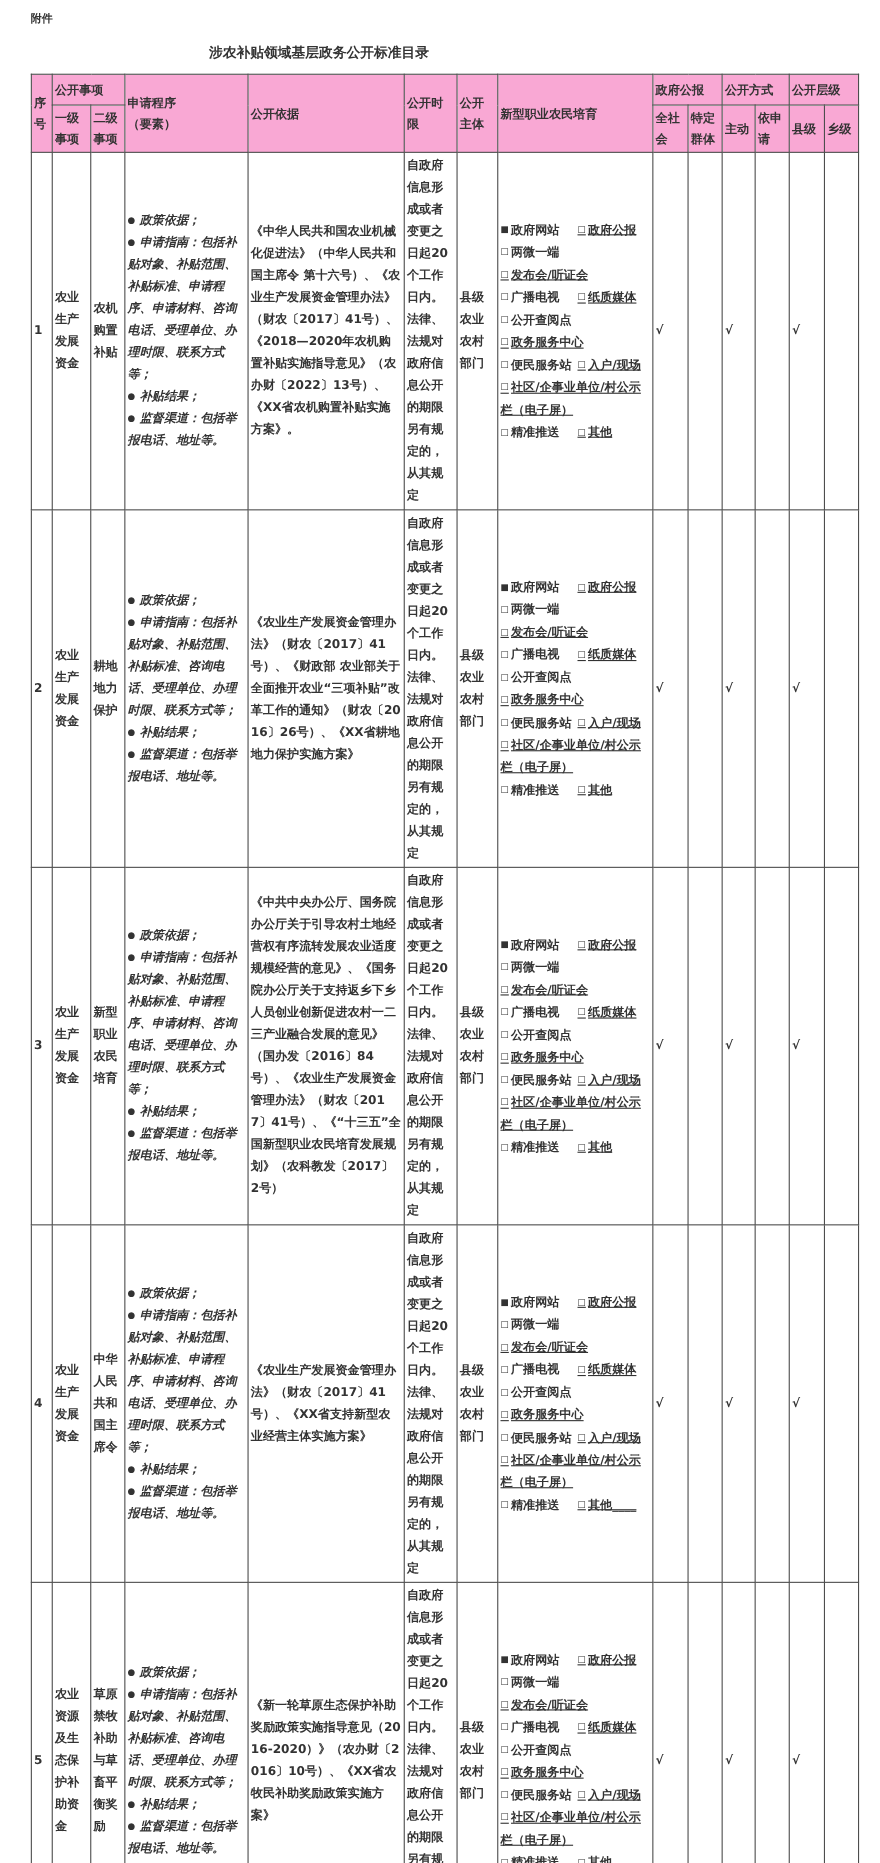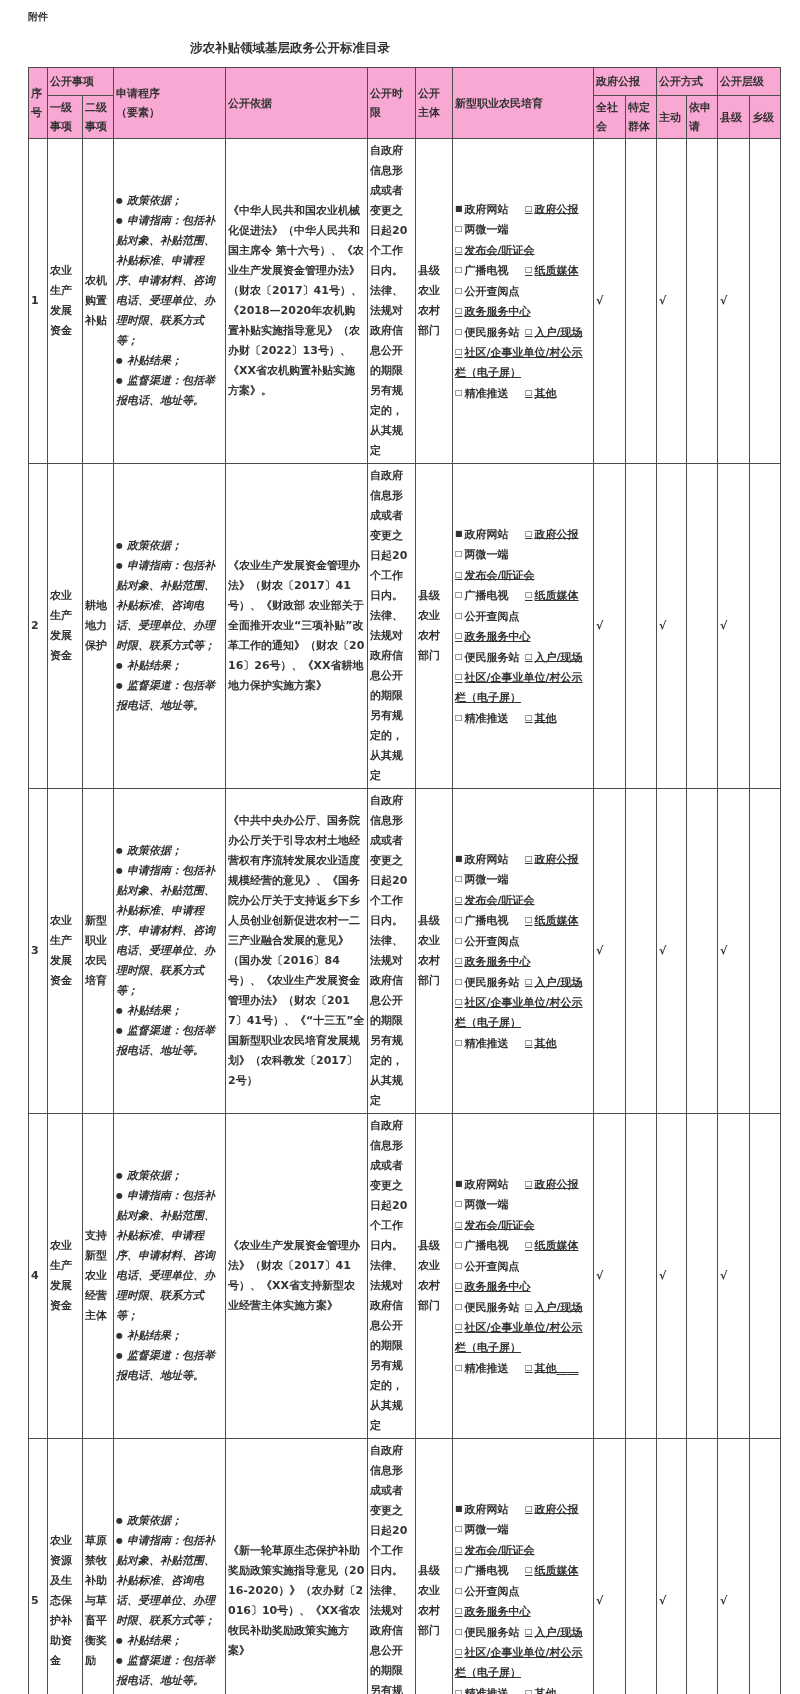--- a/index.html
+++ b/index.html
@@ -229,21 +229,21 @@
       <td class="ck">√</td>
       <td class="ck"></td>
       <td class="ck">√</td>
       <td class="ck"></td>
       <td class="ck">√</td>
       <td class="ck"></td>
     </tr>
     <tr>
       <td>4</td>
       <td>农业生产发展资金</td>
-      <td>支持新型农业经营主体</td>
+      <td>中华人民共和国主席令</td>
       <td>
           <div>
             <div class="bullet-item">政策依据；</div>
             <div class="bullet-item">申请指南：包括补贴对象、补贴范围、补贴标准、申请程序、申请材料、咨询电话、受理单位、办理时限、联系方式等；</div>
             <div class="bullet-item">补贴结果；</div>
             <div class="bullet-item">监督渠道：包括举报电话、地址等。</div>
           </div>
         </td>
       <td>《农业生产发展资金管理办法》（财农〔2017〕41号）、《XX省支持新型农业经营主体实施方案》</td>
       <td>自政府信息形成或者变更之日起20个工作日内。法律、法规对政府信息公开的期限另有规定的，从其规定</td>

